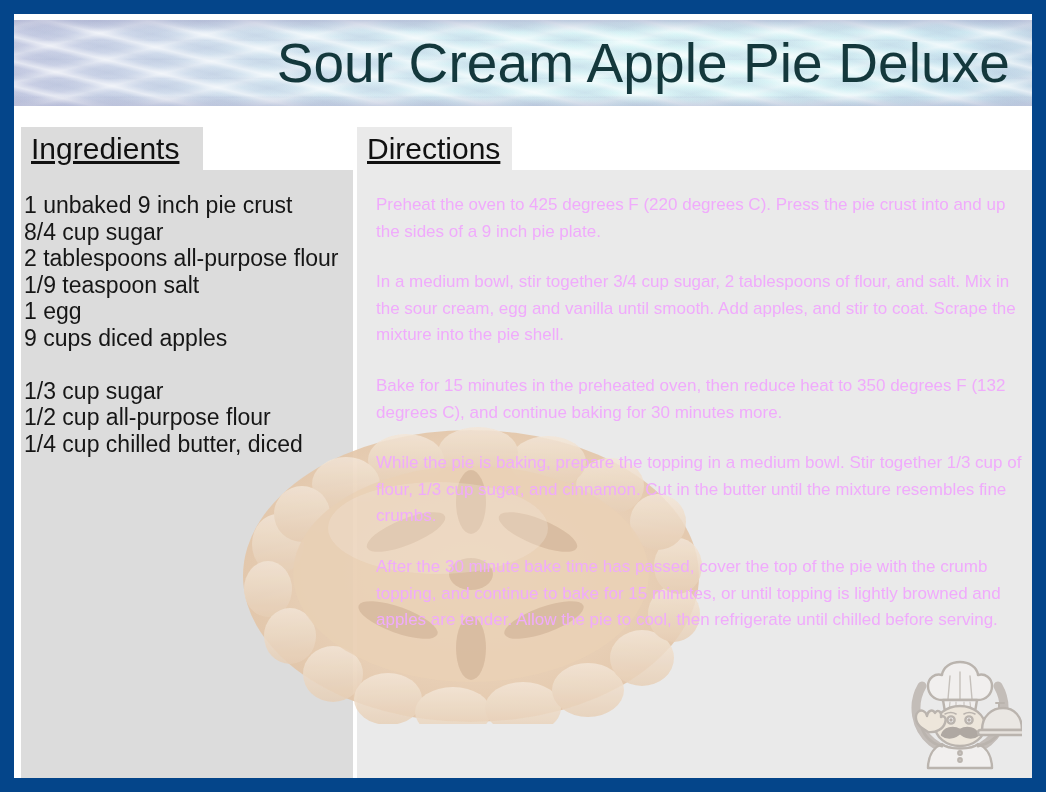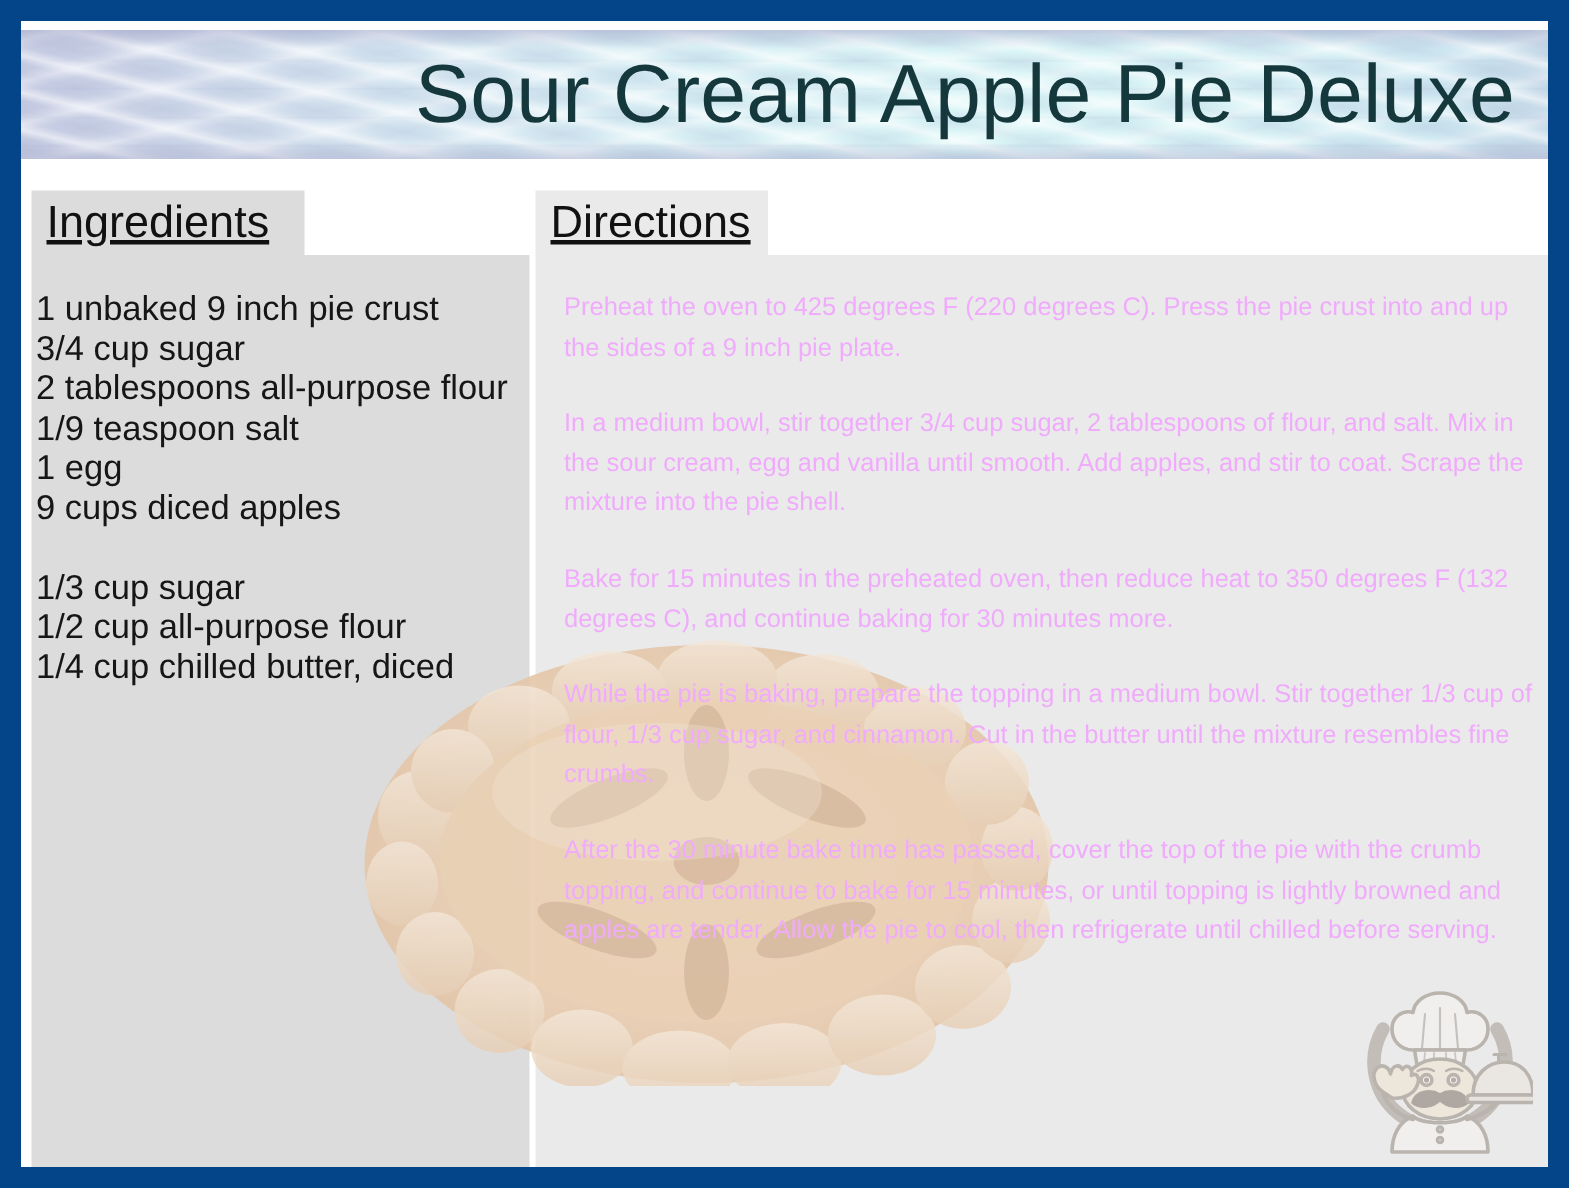--- a/index.html
+++ b/index.html
@@ -261,21 +261,21 @@
   <div class="hdr hdr-ingredients">
     <span class="hdr-text">Ingredients</span>
   </div>
   <div class="hdr hdr-directions">
     <span class="hdr-text">Directions</span>
   </div>
 
   <div class="ing-body">
     <div class="ing-group">
       <div class="ing-line">1 unbaked 9 inch pie crust</div>
-      <div class="ing-line">3/4 cup sugar</div>
+      <div class="ing-line">8/4 cup sugar</div>
       <div class="ing-line">2 tablespoons all-purpose flour</div>
       <div class="ing-line">1/9 teaspoon salt</div>
       <div class="ing-line">1 egg</div>
       <div class="ing-line">9 cups diced apples</div>
     </div>
     <div class="ing-group">
       <div class="ing-line">1/3 cup sugar</div>
       <div class="ing-line">1/2 cup all-purpose flour</div>
       <div class="ing-line">1/4 cup chilled butter, diced</div>
     </div>

